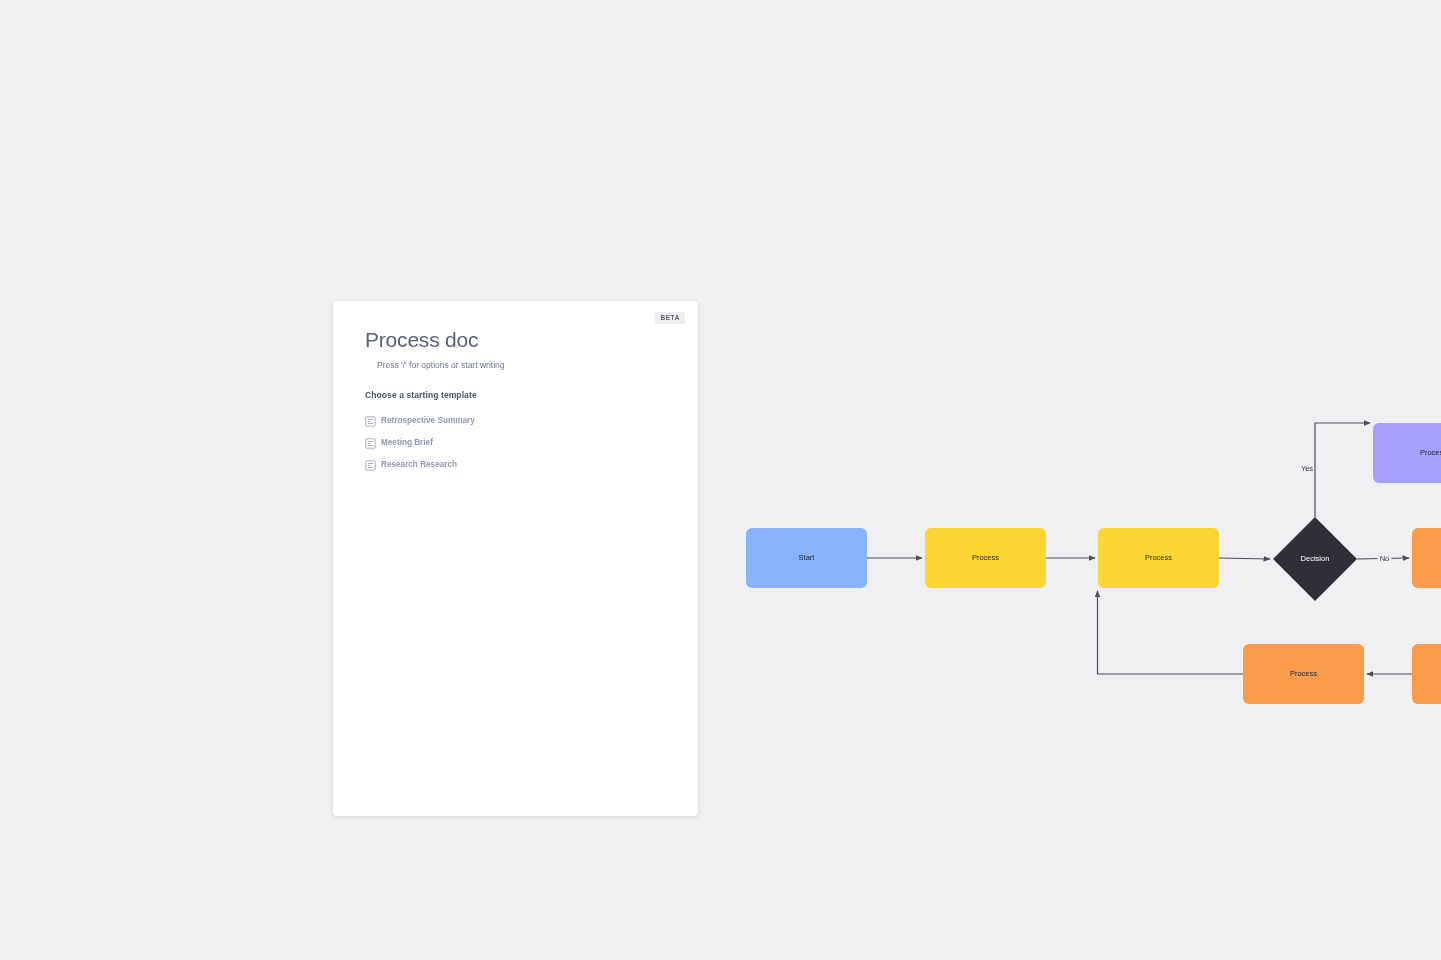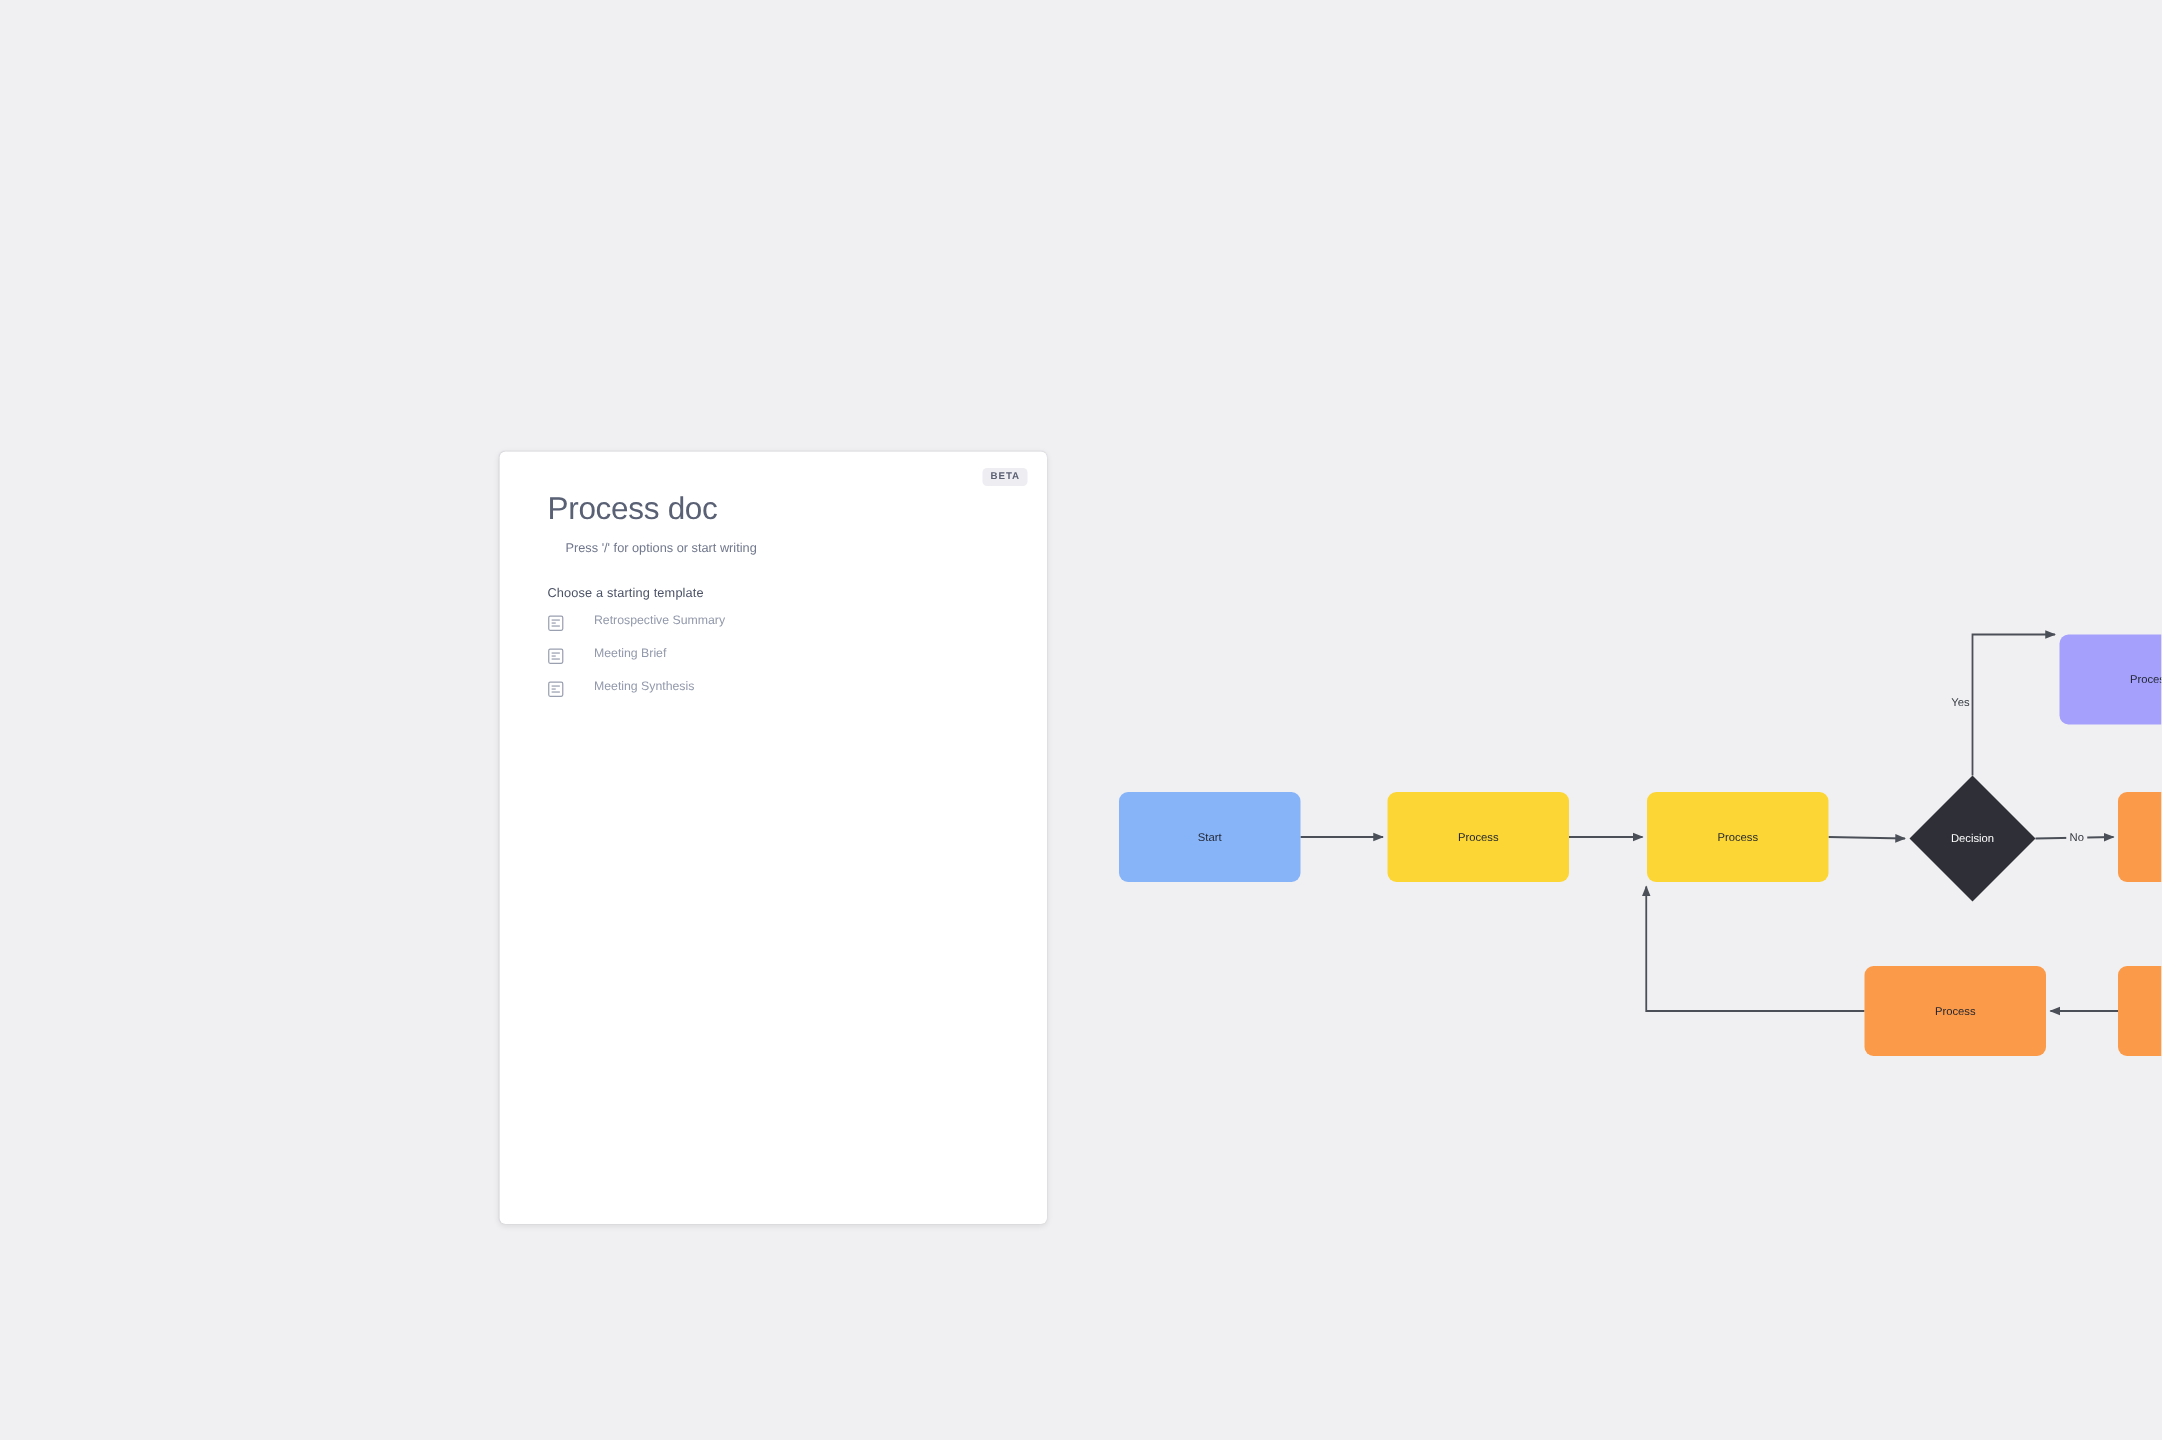--- a/index.html
+++ b/index.html
@@ -64,35 +64,36 @@
   .doc-subtitle {
     font-size: 8.5px;
     color: #70778c;
     line-height: 1.4;
     margin-bottom: 18px;
     padding-left: 12px;
   }
 
   .section-title {
     font-size: 8.5px;
-    font-weight: normal;
+    font-weight: bold;
     color: #4b5266;
     margin-bottom: 10px;
     letter-spacing: 0.1px;
   }
 
   .template-list { list-style: none; }
 
   .template-item {
     display: flex;
-    align-items: flex-start;
-    gap: 20px;
+    align-items: center;
+    gap: 5px;
     height: 22px;
     cursor: pointer;
     border-radius: 3px;
+    font-weight: bold;
   }
 
   .tpl-icon {
     width: 11px;
     height: 11px;
     flex: 0 0 11px;
     display: block;
     color: #9aa0b0;
   }
 
@@ -173,21 +174,21 @@
         <span class="tpl-label">Meeting Brief</span>
       </li>
 
       <li class="template-item">
         <svg class="tpl-icon" viewBox="0 0 16 16">
           <rect x="1.2" y="1.2" width="13.6" height="13.6" rx="1.4" fill="none" stroke="currentColor" stroke-width="1.2"></rect>
           <rect x="4" y="4.3" width="8" height="1.2" fill="currentColor"></rect>
           <rect x="4" y="7.2" width="4" height="1.2" fill="currentColor"></rect>
           <rect x="4" y="10.1" width="8" height="1.2" fill="currentColor"></rect>
         </svg>
-        <span class="tpl-label">Meeting Synthesis</span>
+        <span class="tpl-label">Research Research</span>
       </li>
 
 
     </ul>
   </div>
 </div>
 
 <svg class="flow-canvas" viewBox="0 0 1441 960">
   <defs>
     <marker id="arrow" viewBox="0 0 10 10" refX="9" refY="5" markerWidth="6" markerHeight="6" orient="auto-start-reverse">

